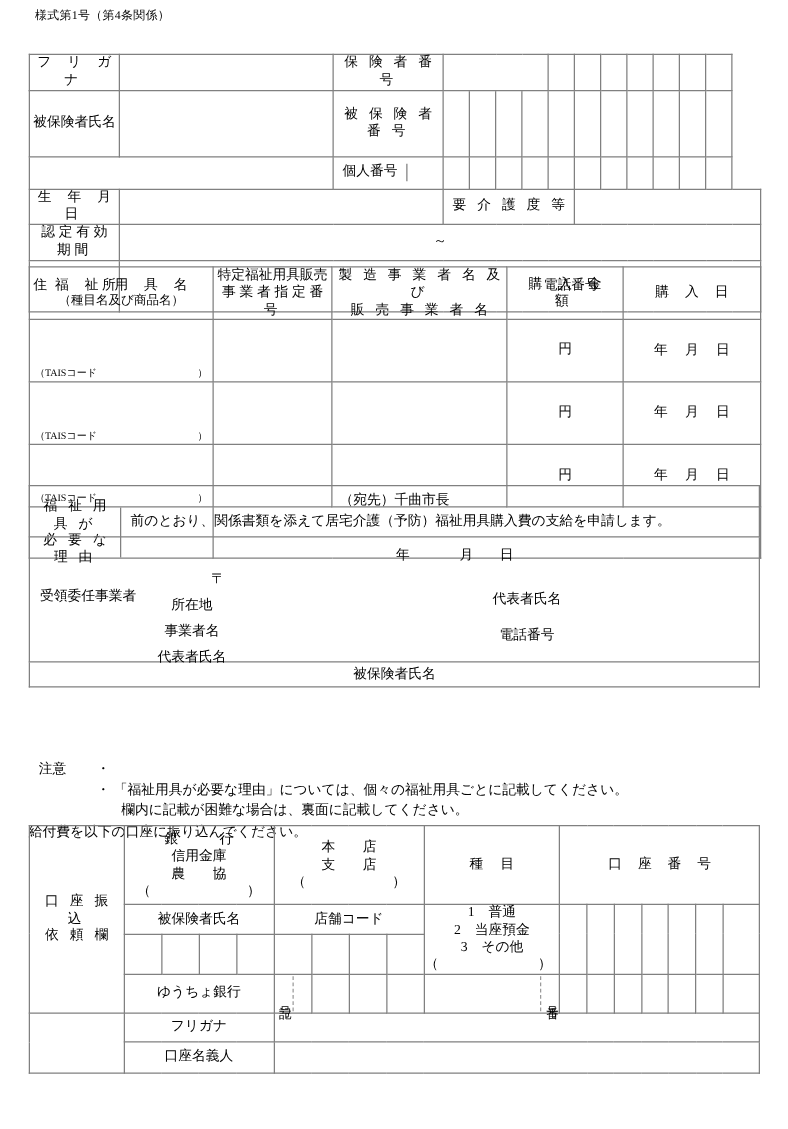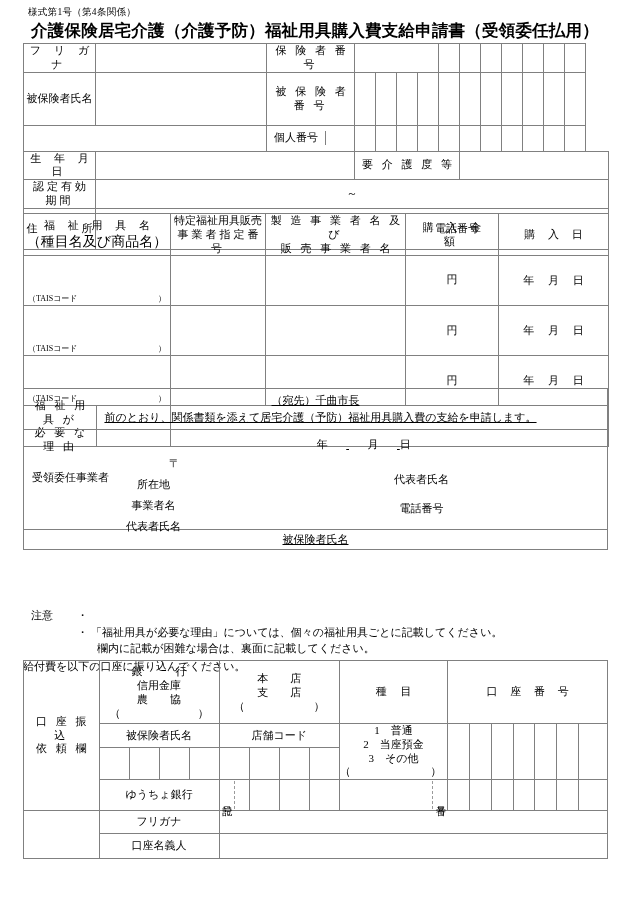--- a/index.html
+++ b/index.html
@@ -61,28 +61,28 @@
     display: inline-block;
     letter-spacing: 5px;
     text-indent: 5px;
     text-align: center;
   }
   .sp3 {
     display: inline-block;
     letter-spacing: 3px;
     text-indent: 3px;
   }
-  .small { font-size: 14px; }
+  .small { font-size: 10px; }
   .tiny { font-size: 8px; }
 
   
   .blk { position: absolute; }
   #blk-person  { left: 23px; top: 43px;  width: 585px; }
   #blk-items   { left: 23px; top: 213px; width: 585px; }
-  #blk-stmt    { left: 23px; top: 388px; width: 585px; text-decoration: underline; }
+  #blk-stmt    { left: 23px; top: 388px; width: 585px; }
   #notes       { left: 23px; top: 607px; width: 585px; }
   #blk-bank    { left: 23px; top: 660px; width: 585px; }
 
   
   .stmt-cell { text-align: left; padding: 3px 8px 4px 8px; }
   .stmt-line { margin: 0; line-height: 1.55; font-size: 11px; }
   .indent1 { padding-left: 10px; }
   .dt-row {
     padding-left: 78px;
     letter-spacing: 0;
@@ -155,21 +155,20 @@
     justify-content: space-between;
     padding: 0 10px;
   }
 </style>
 </head>
 <body>
 
 <div class="page">
 
   <div class="form-code">様式第1号（第4条関係）</div>
-  <div class="doc-title">介護保険居宅介護（介護予防）福祉用具購入費支給申請書（受領委任払用）</div>
 
   <div class="blk" id="blk-person">
     <table class="grid">
       <colgroup>
         <col style="width:72px">
           <col style="width:171px">
         <col style="width:88px">
         <col style="width:21px">
           <col style="width:21px">
           <col style="width:21px">

